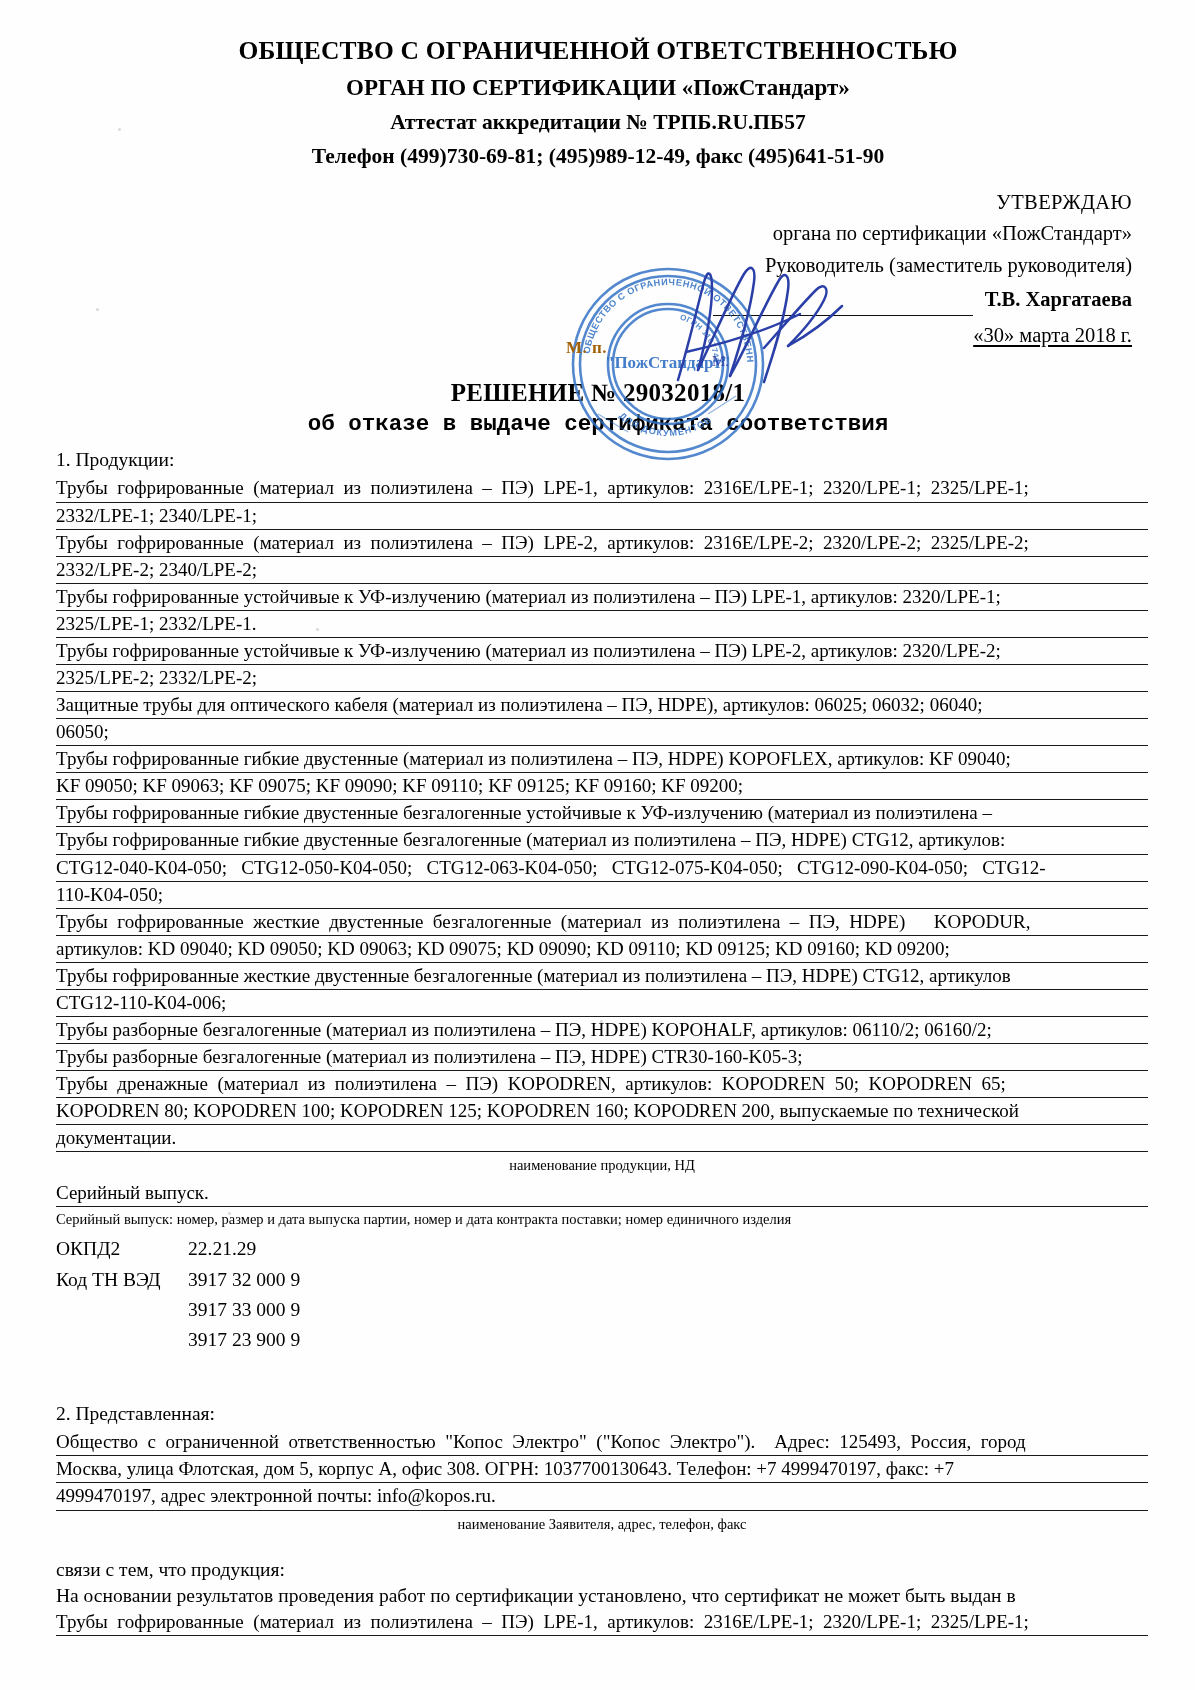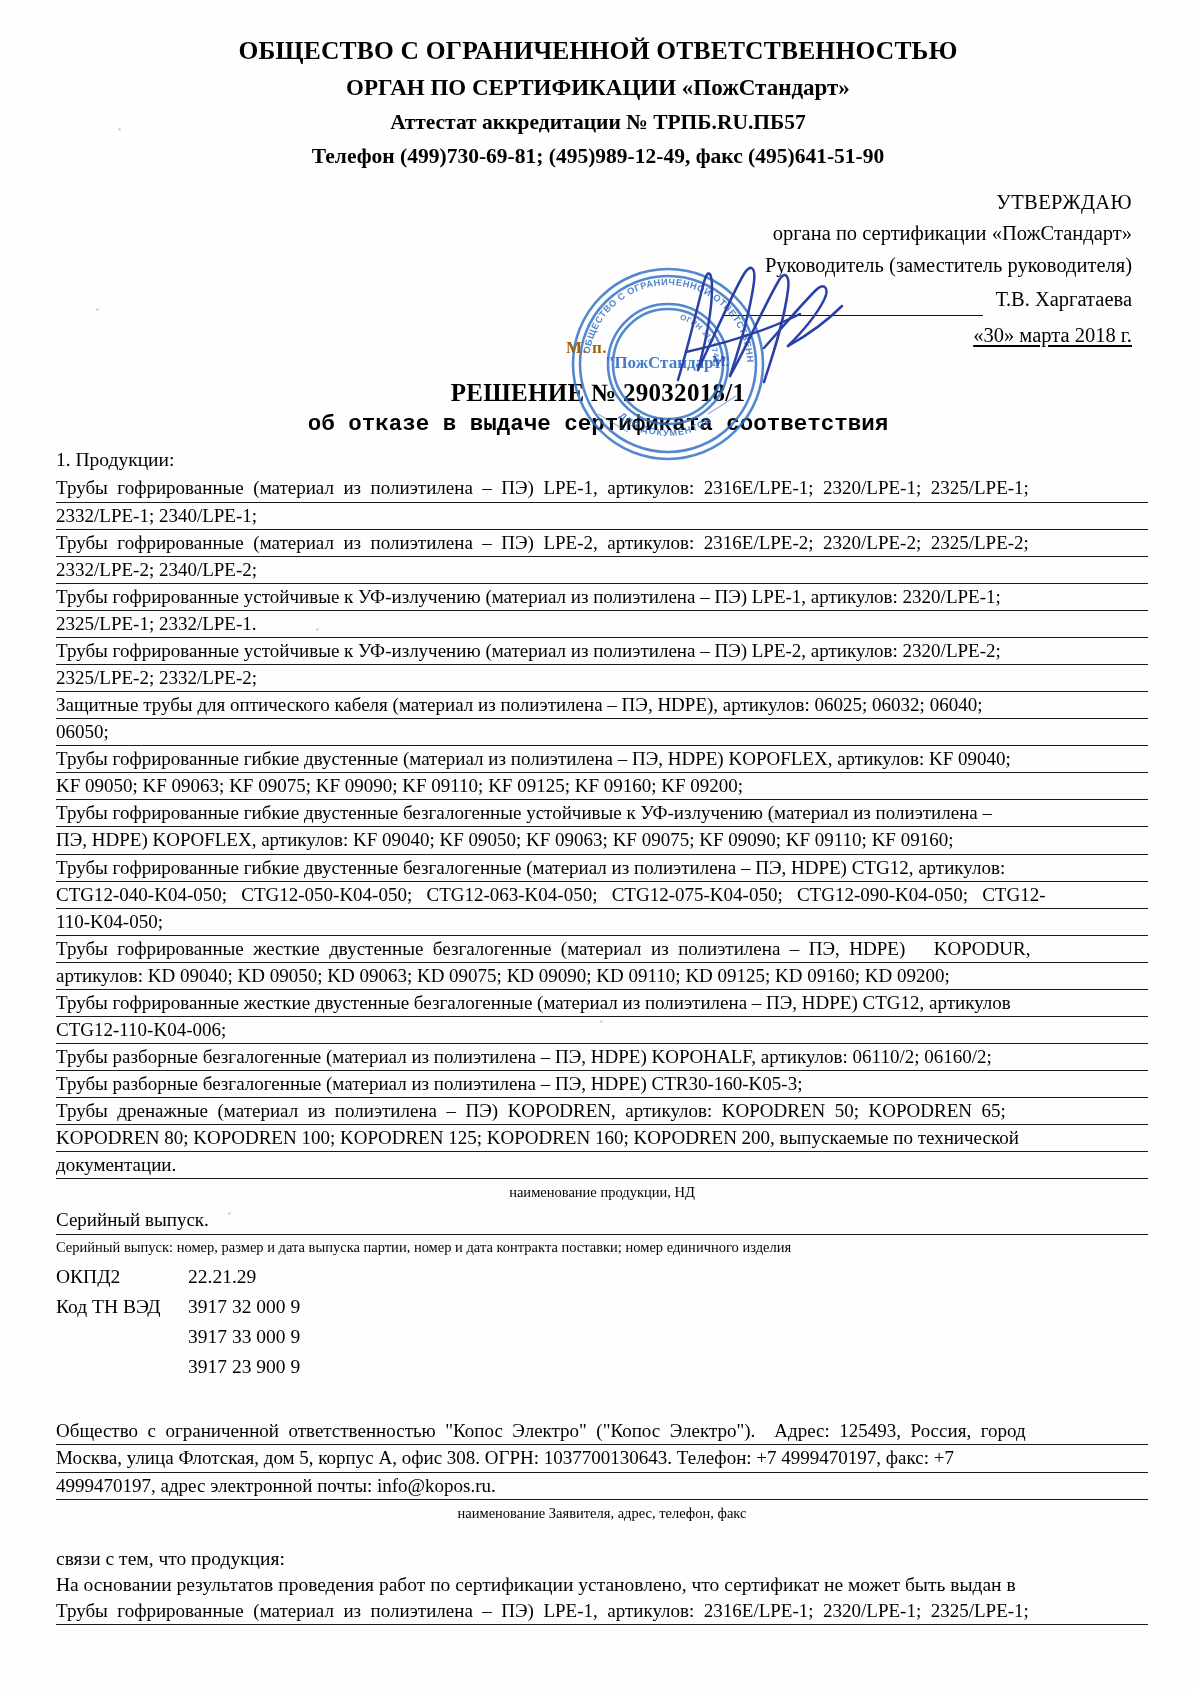--- a/index.html
+++ b/index.html
@@ -81,21 +81,21 @@
     align-items: flex-end;
     margin-top: 2px;
   }
   .sig-line {
     display: inline-block;
     width: 260px;
     border-bottom: 1.6px solid #111;
     height: 22px;
     margin-right: 12px;
   }
-  .sig-name { white-space: nowrap; }
+  .sig-name { white-space: nowrap; font-weight: bold; }
   .date-row {
     margin-top: 4px;
     text-decoration: underline;
     text-underline-offset: 3px;
     display: inline-block;
   }
 
   
   .stamp {
     position: absolute;
@@ -283,21 +283,20 @@
         <div class="item-group">
           <div class="u-row">Защитные трубы для оптического кабеля (материал из полиэтилена – ПЭ, HDPE), артикулов: 06025; 06032; 06040;</div>
           <div class="u-row">06050;</div>
         </div>
         <div class="item-group">
           <div class="u-row">Трубы гофрированные гибкие двустенные (материал из полиэтилена – ПЭ, HDPE) KOPOFLEX, артикулов: KF 09040;</div>
           <div class="u-row">KF 09050; KF 09063; KF 09075; KF 09090; KF 09110; KF 09125; KF 09160; KF 09200;</div>
         </div>
         <div class="item-group">
           <div class="u-row">Трубы гофрированные гибкие двустенные безгалогенные устойчивые к УФ-излучению (материал из полиэтилена –</div>
-          <div class="u-row">ПЭ, HDPE) KOPOFLEX, артикулов: KF 09040; KF 09050; KF 09063; KF 09075; KF 09090; KF 09110; KF 09160;</div>
         </div>
         <div class="item-group">
           <div class="u-row">Трубы гофрированные гибкие двустенные безгалогенные (материал из полиэтилена – ПЭ, HDPE) CTG12, артикулов:</div>
           <div class="u-row">CTG12-040-K04-050;   CTG12-050-K04-050;   CTG12-063-K04-050;   CTG12-075-K04-050;   CTG12-090-K04-050;   CTG12-</div>
           <div class="u-row">110-K04-050;</div>
         </div>
         <div class="item-group">
           <div class="u-row">Трубы  гофрированные  жесткие  двустенные  безгалогенные  (материал  из  полиэтилена  –  ПЭ,  HDPE)      KOPODUR,</div>
           <div class="u-row">артикулов: KD 09040; KD 09050; KD 09063; KD 09075; KD 09090; KD 09110; KD 09125; KD 09160; KD 09200;</div>
         </div>
@@ -337,20 +336,21 @@
           <span class="cval">3917 33 000 9</span>
         </div>
         <div class="crow">
           <span class="clabel"></span>
           <span class="cval">3917 23 900 9</span>
         </div>
       </div>
 
     <div class="gap-lg"></div>
 
+    <div class="sect-num">2.  Представленная:</div>
     <div id="s2-applicant">
         <div class="u-row">Общество  с  ограниченной  ответственностью  "Копос  Электро"  ("Копос  Электро").    Адрес:  125493,  Россия,  город</div>
         <div class="u-row">Москва, улица Флотская, дом 5, корпус А, офис 308. ОГРН: 1037700130643. Телефон: +7 4999470197, факс: +7</div>
         <div class="u-row">4999470197, адрес электронной почты: info@kopos.ru.</div>
       </div>
     <div class="caption">наименование Заявителя, адрес, телефон, факс</div>
 
     <div class="gap-md"></div>
 
     <div id="concl-intro">

